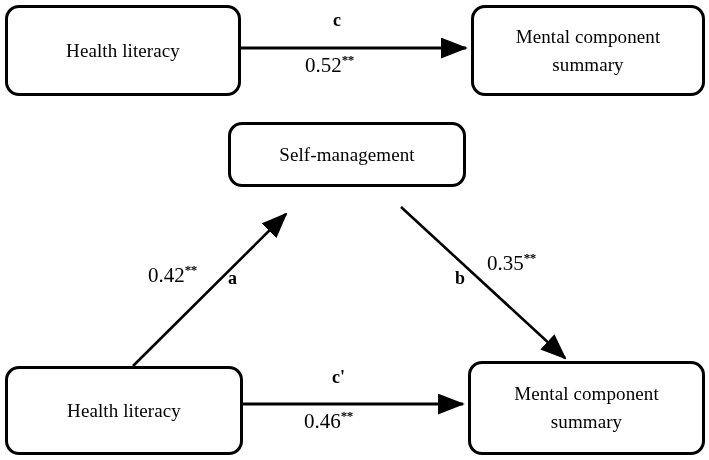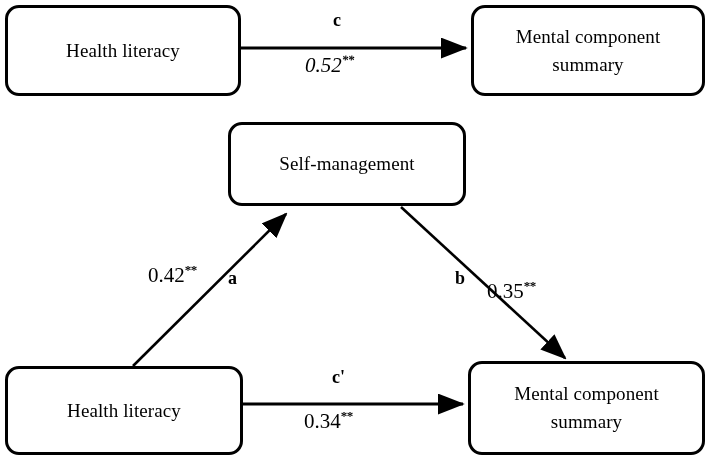--- a/index.html
+++ b/index.html
@@ -38,21 +38,21 @@
   .node-label {
     font-family: "Liberation Serif", "DejaVu Serif", serif;
     font-size: 19px;
     line-height: 1.45;
     color: #000000;
     letter-spacing: 0.1px;
     padding: 0 10px;
   }
   #box-hl-top   { left: 5px;   top: 5px;   width: 236px; height: 91px; }
   #box-mcs-top  { left: 471px; top: 5px;   width: 234px; height: 91px; }
-  #box-sm       { left: 228px; top: 122px; width: 238px; height: 84px; text-align: center; }
+  #box-sm       { left: 228px; top: 122px; width: 238px; height: 65px; text-align: center; }
   #box-hl-bot   { left: 5px;   top: 366px; width: 238px; height: 89px; }
   #box-mcs-bot  { left: 468px; top: 361px; width: 237px; height: 94px; }
 
   .path-tag {
     position: absolute;
     color: #000000;
     white-space: nowrap;
     z-index: 4;
     font-family: "Liberation Serif", "DejaVu Serif", serif;
   }
@@ -65,27 +65,27 @@
     font-weight: normal;
   }
   .tag-coef sup {
     font-size: 0.62em;
     font-weight: bold;
     vertical-align: super;
     letter-spacing: -0.5px;
   }
 
   #tag-c-letter    { left: 333px; top: 10px;  }
-  #tag-c-coef      { left: 305px; top: 52px; font-style: italic;  }
+  #tag-c-coef      { left: 305px; top: 52px;  }
   #tag-cprime-letter { left: 332px; top: 367px; }
   #tag-cprime-coef   { left: 304px; top: 408px; }
   #tag-a-coef      { left: 148px; top: 262px; }
   #tag-a-letter    { left: 228px; top: 268px; }
   #tag-b-letter    { left: 455px; top: 268px; }
-  #tag-b-coef      { left: 487px; top: 278px; }
+  #tag-b-coef      { left: 487px; top: 250px; }
 </style>
 </head>
 <body>
 
 <div id="canvas">
 
   <svg id="wiring" viewBox="0 0 709 460" xmlns="http://www.w3.org/2000/svg">
     <defs>
       <marker id="arrowhead" markerWidth="9" markerHeight="7" refX="8.4" refY="3.5" orient="auto" markerUnits="strokeWidth">
         <polygon points="0 0, 9 3.5, 0 7" fill="#000000"></polygon>
@@ -144,16 +144,16 @@
 
   <div class="path-tag tag-letter" id="tag-b-letter">b</div>
 
   <div class="path-tag tag-coef" id="tag-b-coef">
     <span>0.35</span><sup>**</sup>
   </div>
 
   <div class="path-tag tag-letter" id="tag-cprime-letter">c'</div>
 
   <div class="path-tag tag-coef" id="tag-cprime-coef">
-    <span>0.34</span><sup>**</sup>
+    <span>0.46</span><sup>**</sup>
   </div>
 
 </div>
 
 </body></html>

